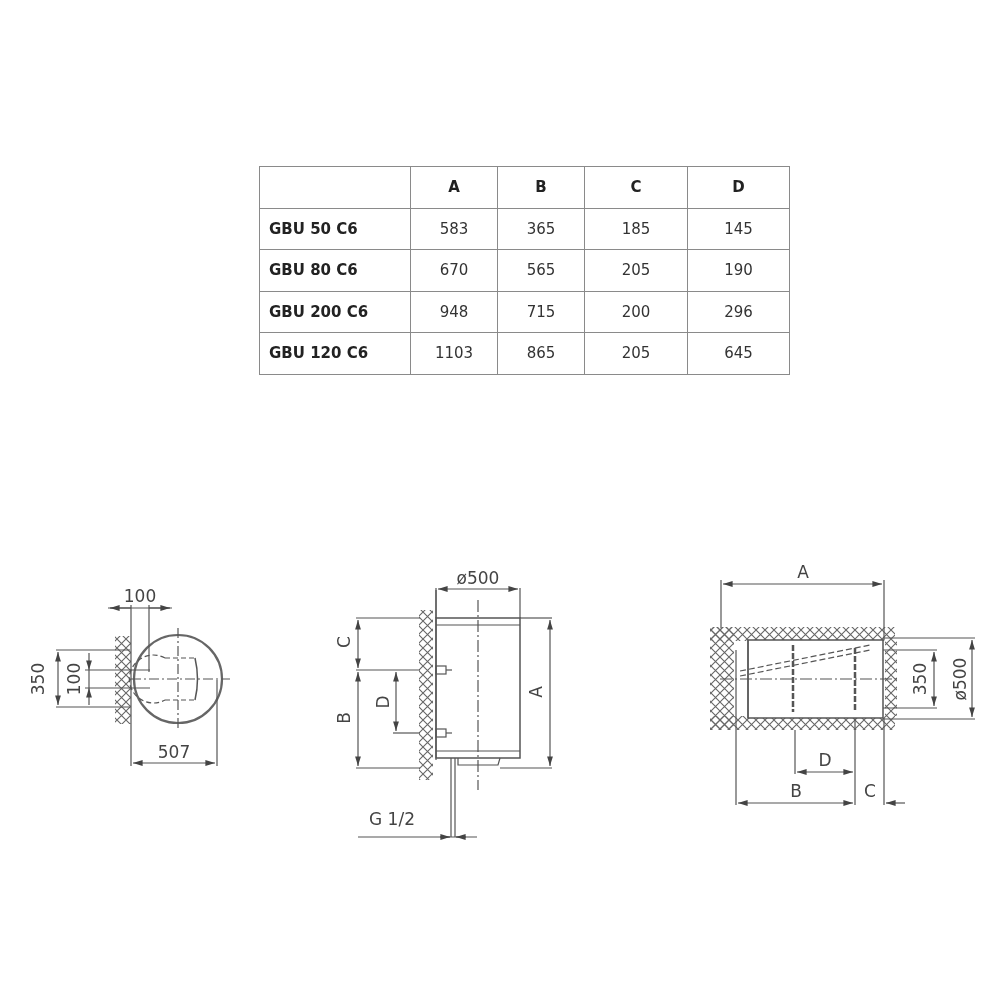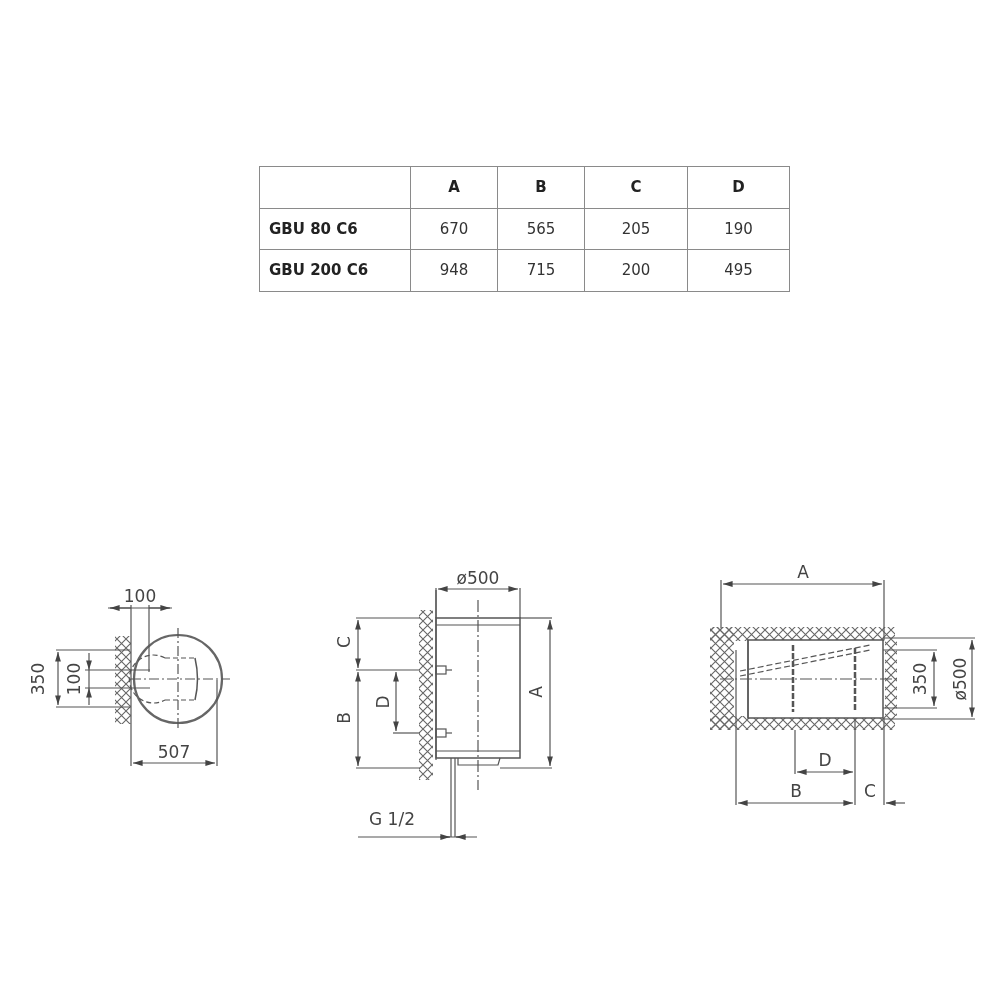--- a/index.html
+++ b/index.html
@@ -18,32 +18,46 @@
 <table class="dim-table">
   <tbody>
       <tr>
     <th class="col0"></th>
     <th class="colA">A</th>
     <th class="colB">B</th>
     <th class="colC">C</th>
     <th class="colD">D</th>
   </tr>
   <tr>
+    <td class="model">GBU 50 C6</td>
+    <td>583</td>
+    <td>365</td>
+    <td>185</td>
+    <td>145</td>
+  </tr>
+  <tr>
     <td class="model">GBU 80 C6</td>
     <td>670</td>
     <td>565</td>
     <td>205</td>
     <td>190</td>
   </tr>
   <tr>
     <td class="model">GBU 200 C6</td>
     <td>948</td>
     <td>715</td>
     <td>200</td>
-    <td>495</td>
+    <td>296</td>
+  </tr>
+  <tr>
+    <td class="model">GBU 120 C6</td>
+    <td>1103</td>
+    <td>865</td>
+    <td>205</td>
+    <td>645</td>
   </tr>
 </tbody>
   </table>
 
 <svg class="drawing" width="1000" height="1000" viewBox="0 0 1000 1000">
   <defs>
     <pattern id="hatch" width="9" height="9" patternUnits="userSpaceOnUse">
       <path d="M0,0 L9,9 M9,0 L0,9" stroke="#666" stroke-width="1.1" fill="none"></path>
     </pattern>
     <marker id="arr" viewBox="0 0 10 6" refX="10" refY="3" markerWidth="8" markerHeight="5" orient="auto-start-reverse">

